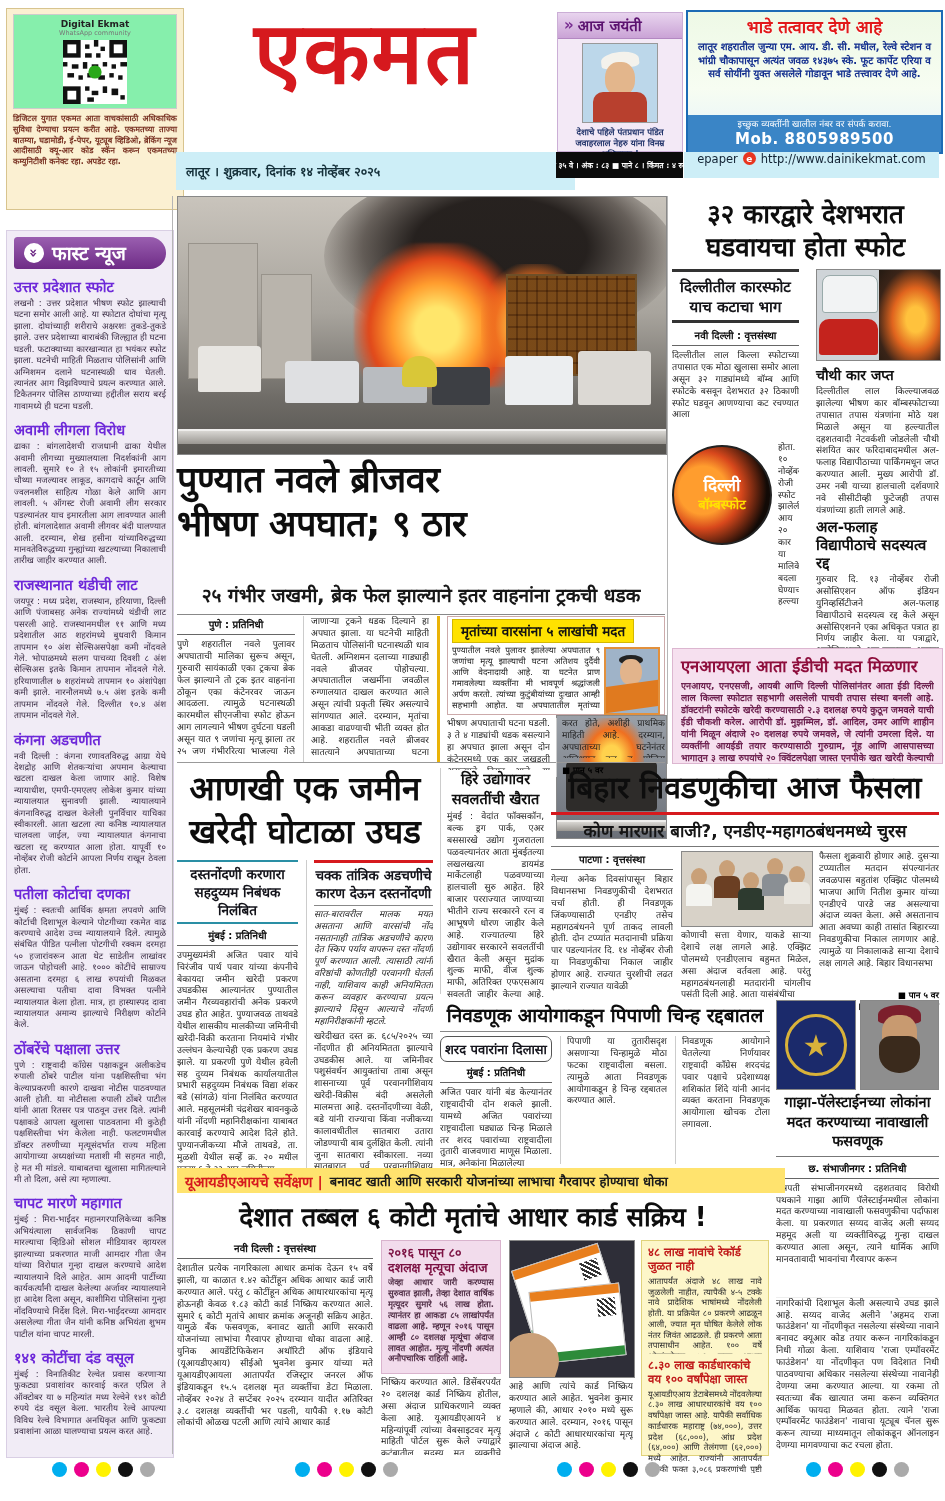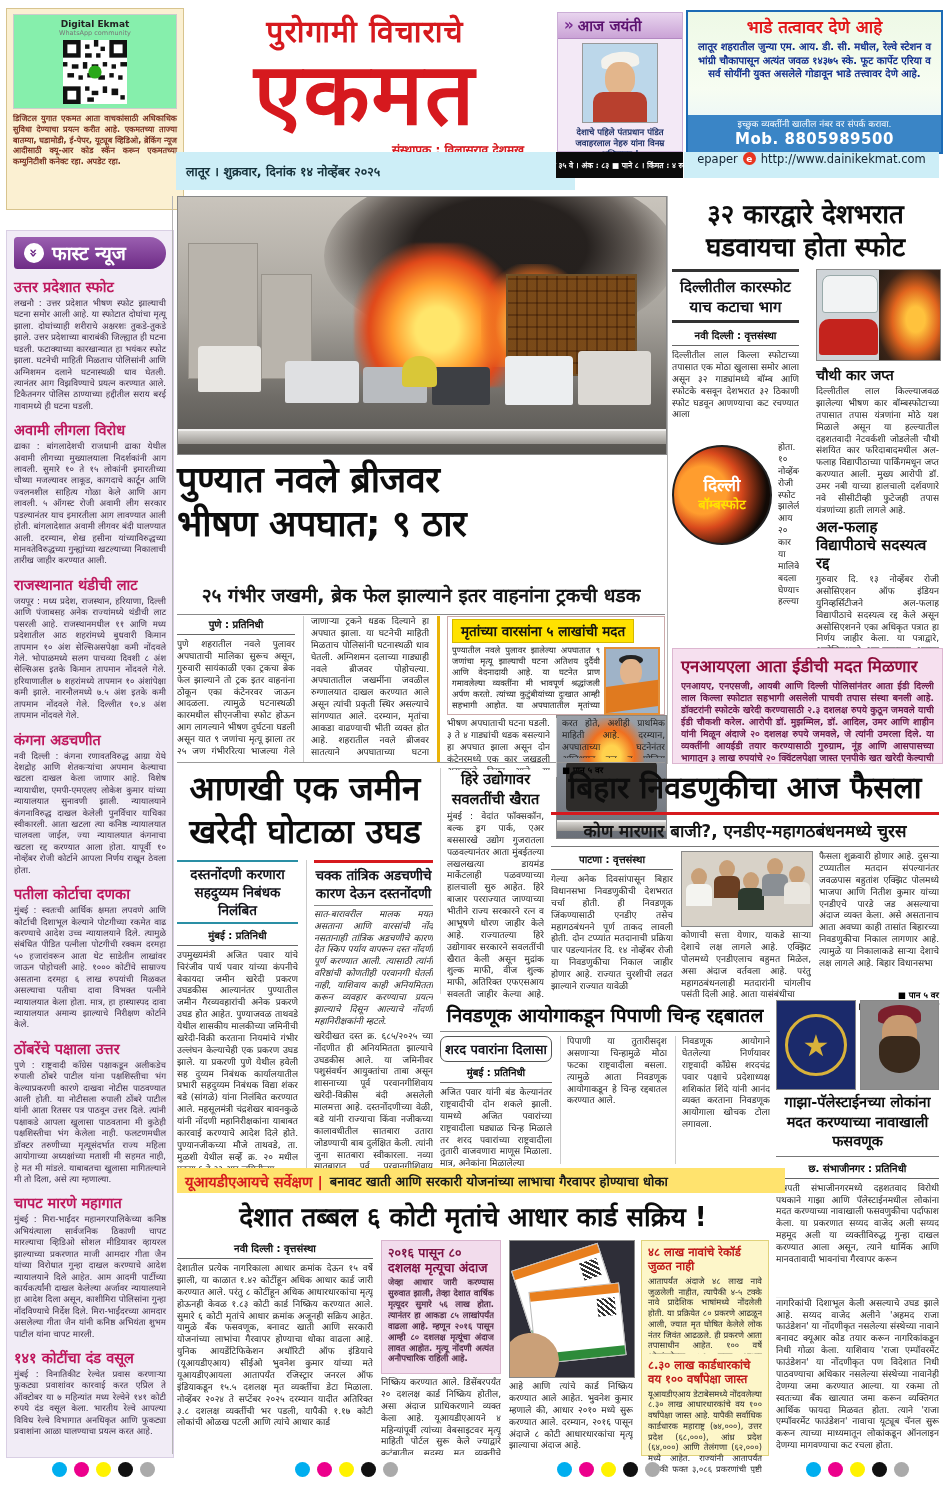--- a/index.html
+++ b/index.html
@@ -34,21 +34,21 @@
   .ad-t{font-size:17px;font-weight:800;color:#e11a1a;text-align:center;padding:3px 0 1px;text-shadow:0 1px 0 #fff;}
   .ad-b{font-size:10px;font-weight:bold;color:#14308f;text-align:center;line-height:1.35;padding:1px 8px;flex:1;}
   .ad-strip{background:#3a85c6;color:#fff;text-align:center;padding:2px 4px 4px;}
   .ad-c{font-size:9px;}
   .ad-m{font-size:15px;font-weight:800;letter-spacing:.5px;}
 
   
   .side{background:#f1ecf6;border:1px solid #d9cfe4;padding:6px 7px;}
   .fn-head{background:linear-gradient(#9a5fb0,#6e2b86);border-radius:4px 18px 18px 4px;color:#fff;font-size:19px;font-weight:800;display:flex;align-items:center;gap:8px;padding:3px 10px;margin-bottom:6px;}
   .fn-ic{width:20px;height:20px;border-radius:50%;background:#fff;color:#6e2b86;display:inline-flex;align-items:center;justify-content:center;font-size:14px;font-weight:800;transform:rotate(90deg);}
-  .fn-t{font-size:14.5px;font-weight:800;color:#be185d;margin:7px 0 2px;}
+  .fn-t{font-size:14.5px;font-weight:800;color:#6d28d9;margin:7px 0 2px;}
   .fn-b{font-size:8.6px;line-height:1.33;color:#3a2c44;text-align:justify;}
 
   
   .lead-h{font-size:36px;line-height:1.22;font-weight:800;color:#0d0d0d;letter-spacing:-.5px;}
   .lead-sub{font-size:19px;font-weight:800;color:#161616;text-align:center;border-bottom:1px solid #888;padding-bottom:6px;}
   .byline{font-weight:800;font-size:10px;color:#111;text-align:center;border-bottom:1px solid #666;padding:1px 0 3px;margin-bottom:4px;}
   .aid{border:1px solid #caa;}
   .aid-t{display:inline-block;background:#ffe200;font-size:13.5px;font-weight:800;color:#111;padding:2px 8px;border:1px solid #d4b800;}
   .cmphoto{float:right;width:52px;height:64px;margin:2px 0 2px 4px;border:2px solid #e2903c;background:#9fb3c8;position:relative;overflow:hidden;}
   .cm-face{position:absolute;left:14px;top:10px;width:22px;height:26px;border-radius:45%;background:#e2b48c;}
@@ -162,23 +162,21 @@
             <rect x="26" y="25" width="2" height="2"></rect>
             <rect x="11" y="26" width="3" height="2"></rect>
         </g>
         <circle cx="14.5" cy="14.5" r="3" fill="#2aa81a"></circle>
       </svg>
     </div>
     <div class="qrcap">डिजिटल युगात एकमत आता वाचकांसाठी अधिकाधिक सुविधा देण्याचा प्रयत्न करीत आहे. एकमतच्या ताज्या बातम्या, घडामोडी, ई-पेपर, यूट्यूब व्हिडिओ, ब्रेकिंग न्यूज आदीसाठी क्यू-आर कोड स्कॅन करून एकमतच्या कम्युनिटीशी कनेक्ट रहा. अपडेट रहा.</div>
   </div>
 
   <div class="abs" style="left:176px;top:10px;width:378px;">
-    <div class="mast-tag">पुरोगामी विचाराचे</div>
     <div class="mast-title">एकमत</div>
-    <div class="mast-founder">संस्थापक : विलासराव देशमुख</div>
   </div>
 
   <div class="abs jay" style="left:557px;top:12px;width:124px;height:138px;">
     <div class="jay-h">
       <span class="jay-arrow">»</span>
       <span>आज जयंती</span>
     </div>
     <div class="portrait">
       <span class="p-cap"></span>
       <span class="p-face"></span>

